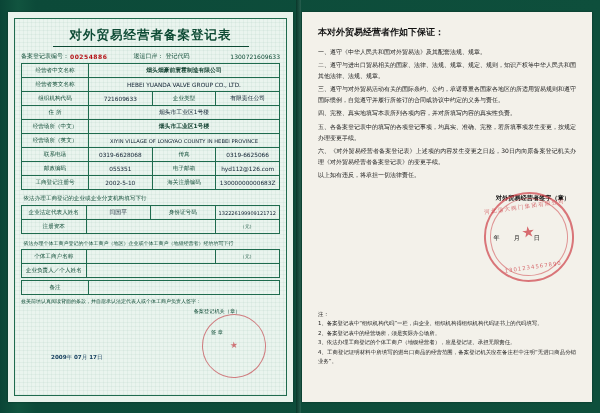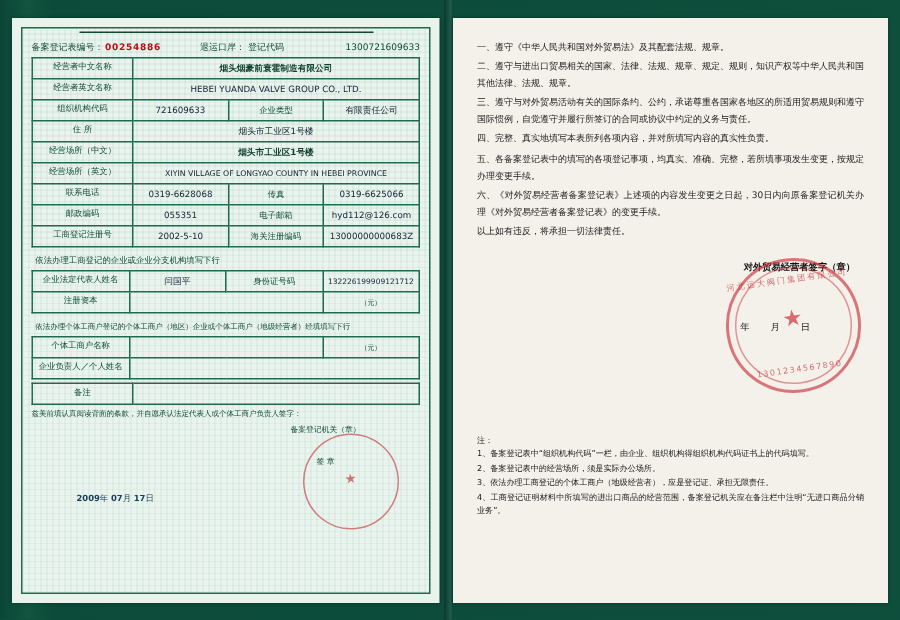--- a/index.html
+++ b/index.html
@@ -130,20 +130,21 @@
   }
 </style>
 </head>
 <body>
 
 <div class="page">
 
   <div class="sheet-left">
     <div class="inner">
 
+      <div class="doc-title">对外贸易经营者备案登记表</div>
       <div class="title-underline"></div>
 
       <div class="topline">
         <span class="lbl">备案登记表编号：</span>
         <span class="num">00254886</span>
         <span class="mid">退运口岸：</span>
         <span class="mid" style="margin-left:2px">登记代码</span>
         <span class="right">1300721609633</span>
       </div>
 
@@ -257,20 +258,21 @@
           <b>17</b><span>日</span>
         </div>
       </div>
 
     </div>
   </div>
 
   <div class="fold"></div>
 
   <div class="sheet-right">
+    <div class="r-title">本对外贸易经营者作如下保证：</div>
 
     <p class="r-p">一、遵守《中华人民共和国对外贸易法》及其配套法规、规章。</p>
     <p class="r-p">二、遵守与进出口贸易相关的国家、法律、法规、规章、规定、规则，知识产权等中华人民共和国其他法律、法规、规章。</p>
     <p class="r-p">三、遵守与对外贸易活动有关的国际条约、公约，承诺尊重各国家各地区的所适用贸易规则和遵守国际惯例，自觉遵守并履行所签订的合同或协议中约定的义务与责任。</p>
     <p class="r-p">四、完整、真实地填写本表所列各项内容，并对所填写内容的真实性负责。</p>
     <p class="r-p">五、各备案登记表中的填写的各项登记事项，均真实、准确、完整，若所填事项发生变更，按规定办理变更手续。</p>
     <p class="r-p">六、《对外贸易经营者备案登记表》上述项的内容发生变更之日起，30日内向原备案登记机关办理《对外贸易经营者备案登记表》的变更手续。</p>
     <p class="r-p">以上如有违反，将承担一切法律责任。</p>
 
     <div class="r-sign">

